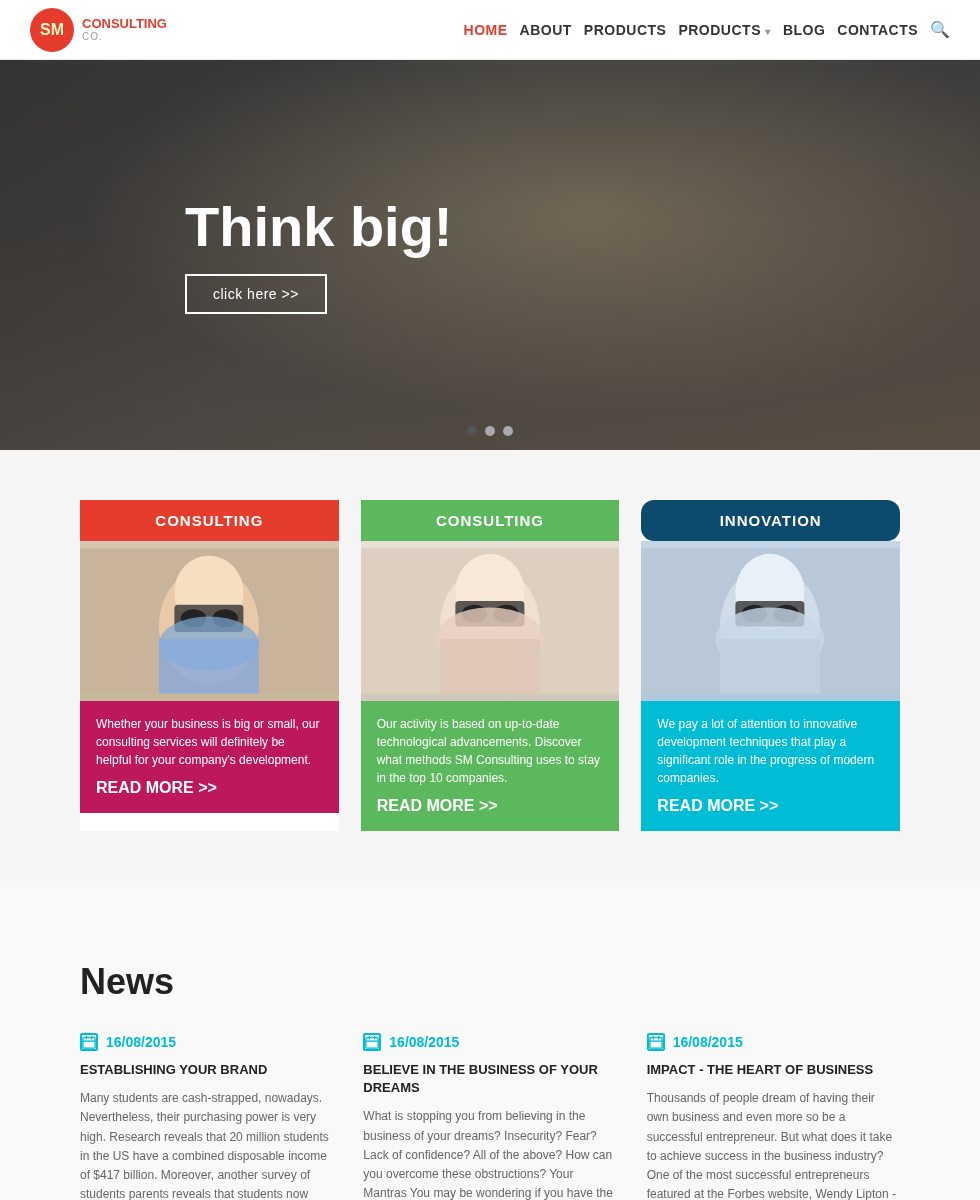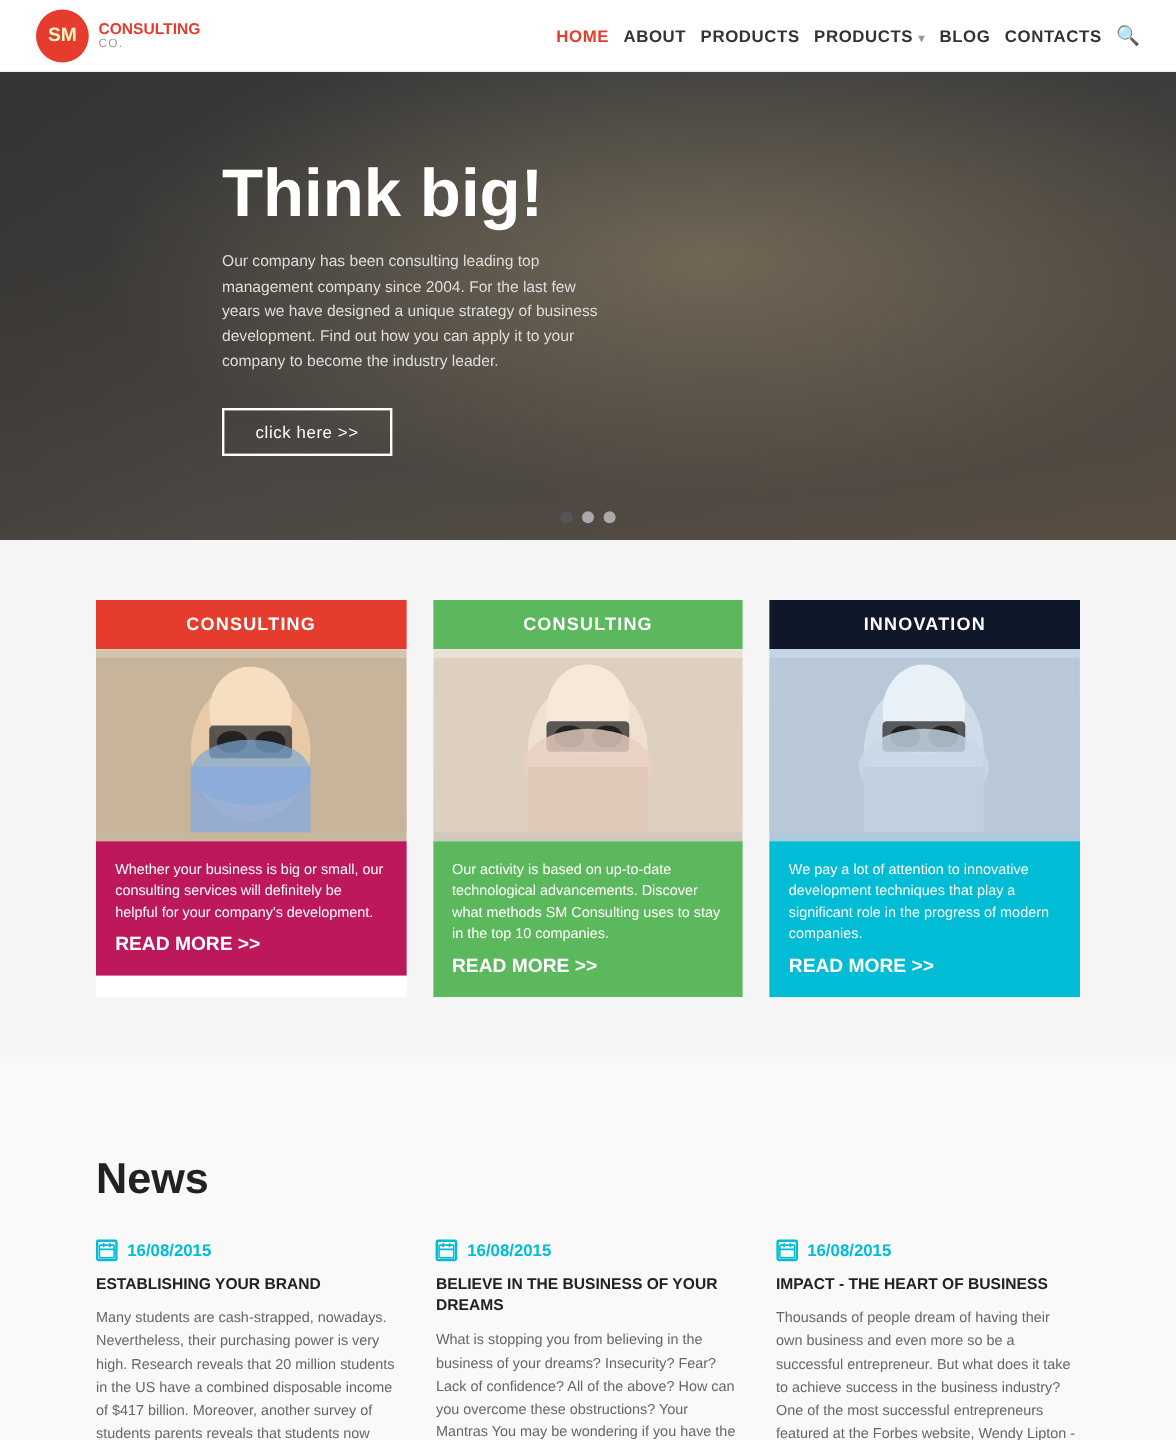--- a/index.html
+++ b/index.html
@@ -139,21 +139,21 @@
     .card-header {
       padding: 12px 0;
       text-align: center;
       font-size: 15px;
       font-weight: bold;
       color: #fff;
       letter-spacing: 1px;
     }
     .card-red .card-header { background: #e63c2e; }
     .card-green .card-header { background: #5cb85c; }
-    .card-teal .card-header { background: #0f172a; }
+    .card-teal .card-header { background: #0c4a6e; border-radius: 13px; }
     .card-img {
       width: 100%;
       height: 160px;
       overflow: hidden;
       position: relative;
     }
     
     .person-consulting {
       width: 100%;
       height: 100%;
@@ -279,21 +279,20 @@
     <a href="#">BLOG</a>
     <a href="#">CONTACTS</a>
     <span class="search-icon">🔍</span>
   </nav>
 </header>
 
 <section class="hero">
   <div class="hero-overlay"></div>
   <div class="hero-content">
     <h1 class="hero-title">Think big!</h1>
-    <p class="hero-desc">Our company has been consulting leading top management company since 2004. For the last few years we have designed a unique strategy of business development. Find out how you can apply it to your company to become the industry leader.</p>
     <a href="#" class="hero-btn">click here &gt;&gt;</a>
   </div>
   <div class="slider-dots">
     <div class="dot active"></div>
     <div class="dot"></div>
     <div class="dot"></div>
   </div>
 </section>
 
 <section class="cards-section">

